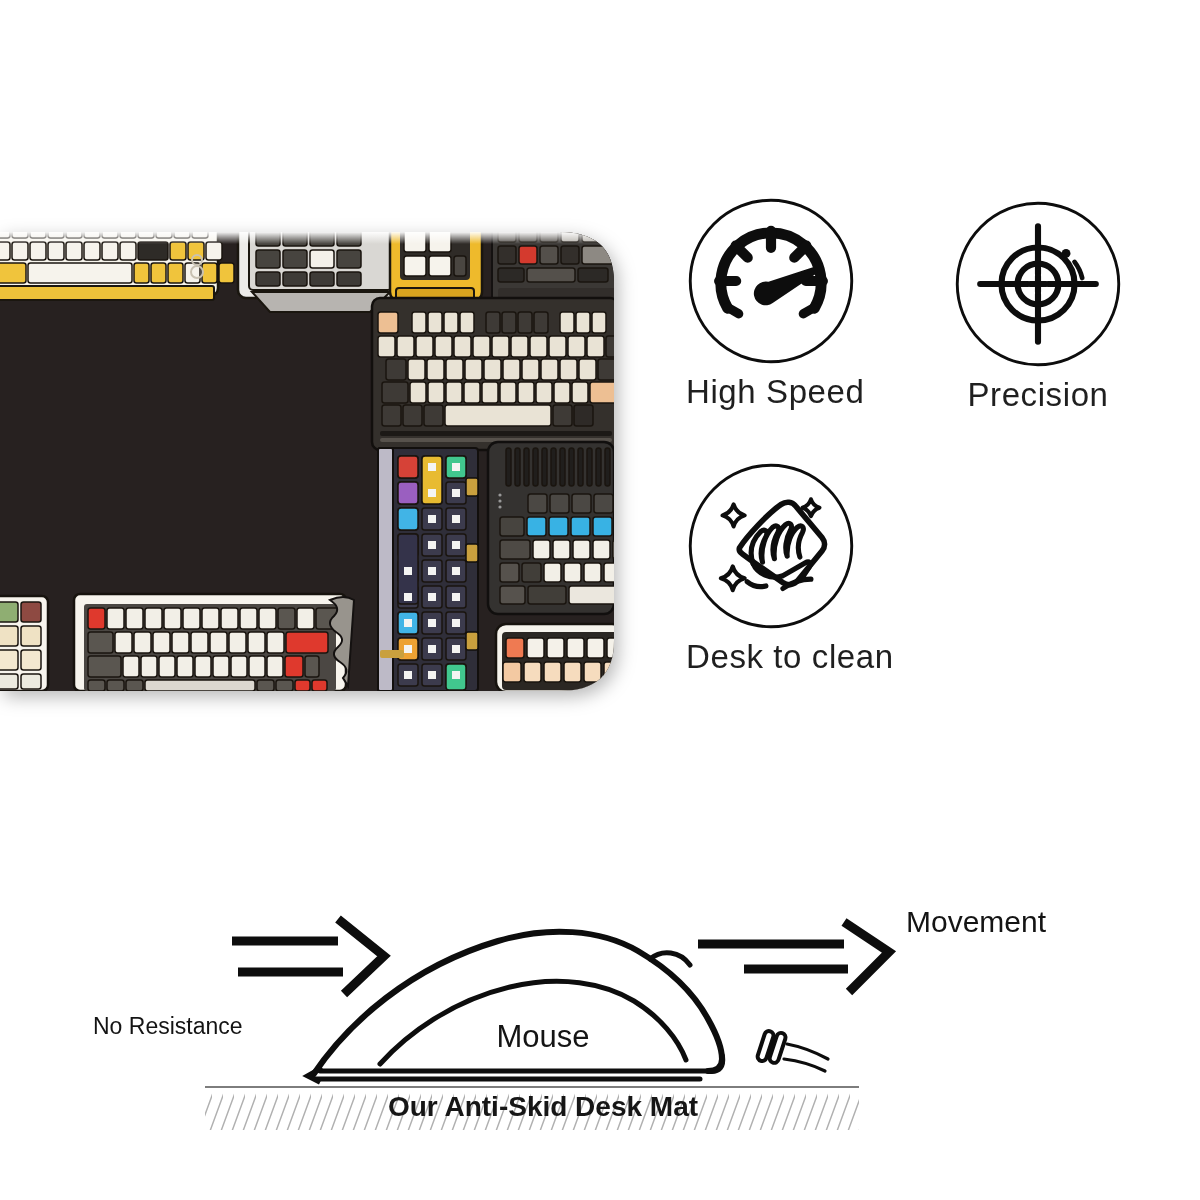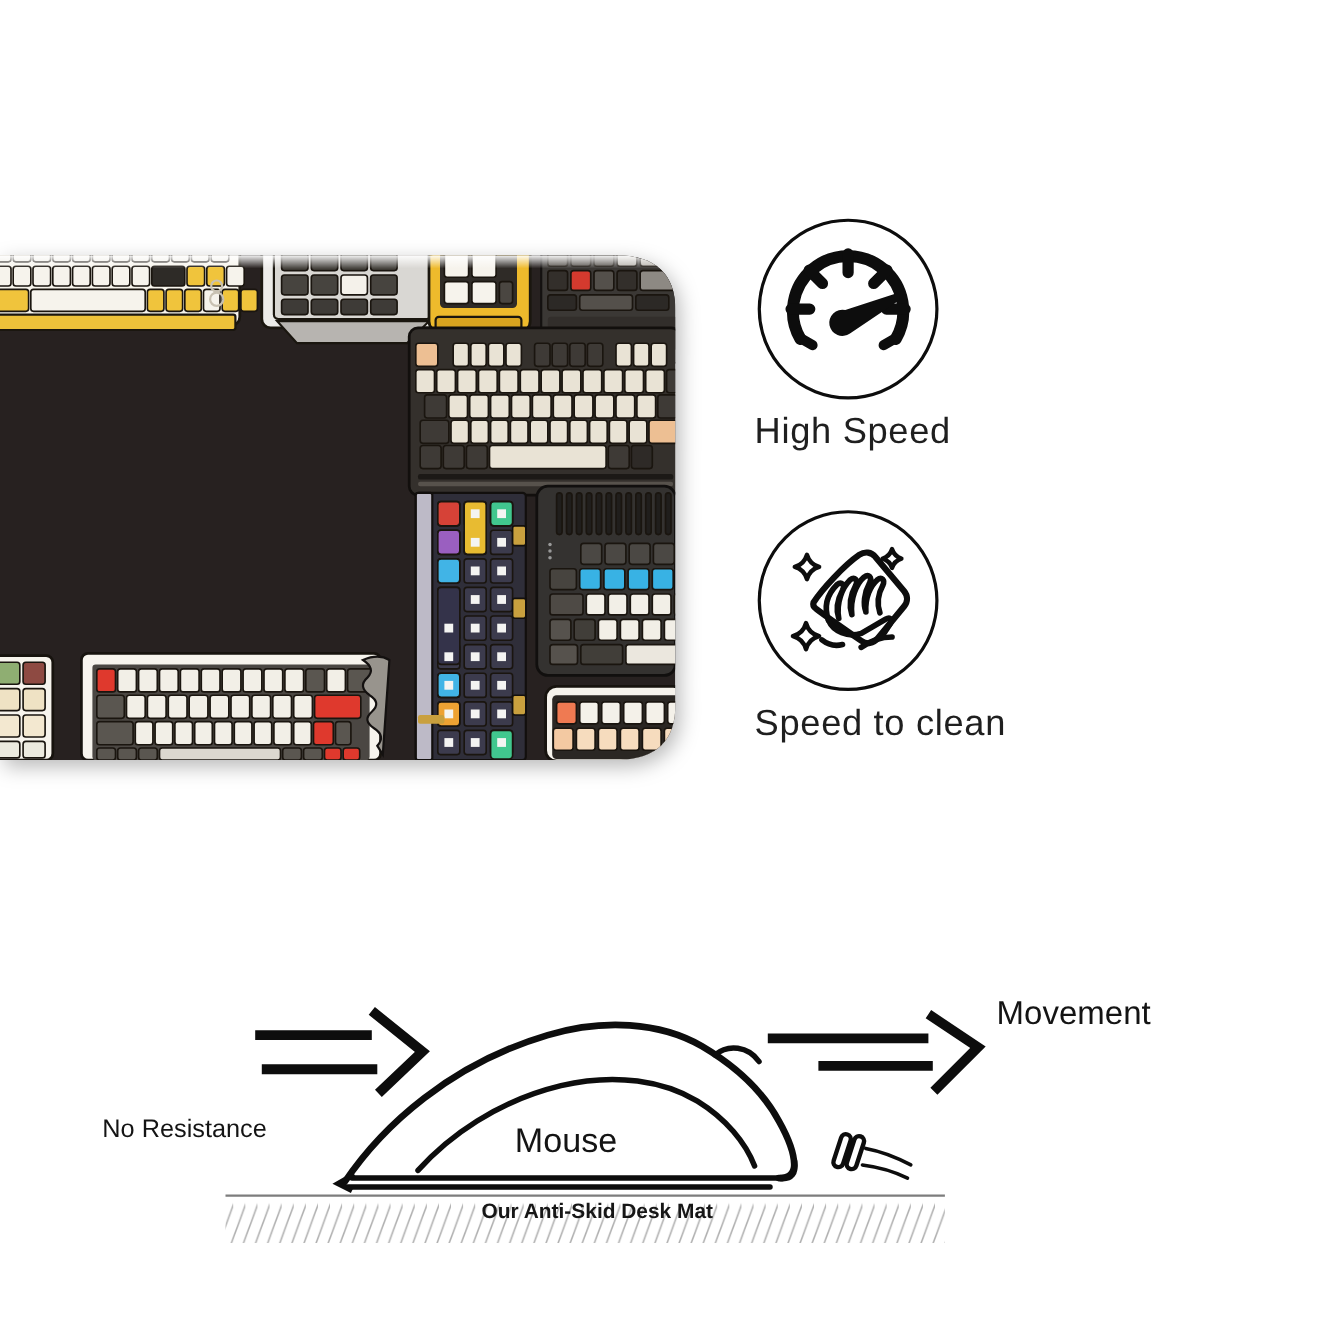--- a/index.html
+++ b/index.html
@@ -14,23 +14,23 @@
   .feature .label{display:inline-block;margin-top:8px;font-size:33px;line-height:36px;
                   letter-spacing:.6px;color:#1f1f1f;white-space:nowrap;font-weight:400;}
   #f-high-speed{left:686px;top:196px;}
   #f-precision{left:953px;top:199px;}
   #f-easy-clean{left:686px;top:461px;}
   #f-durable{left:953px;top:461px;}
   
   .diagram-svg{position:absolute;left:80px;top:895px;width:1040px;height:255px;}
   .dg-label{position:absolute;z-index:2;color:#141414;font-weight:500;}
   #lbl-no-resistance{left:93px;top:1013px;font-size:23px;}
-  #lbl-mouse{left:468px;top:1019px;width:150px;font-size:31px;}
+  #lbl-mouse{left:468px;top:1019px;width:150px;text-align:center;font-size:31px;}
   #lbl-movement{left:906px;top:905px;font-size:30px;}
-  #lbl-caption{left:356px;top:1091px;width:374px;text-align:center;font-size:19px;font-weight:700;color:#161616;}
+  #lbl-caption{left:356px;top:1091px;width:374px;text-align:center;font-size:28px;font-weight:700;color:#161616;}
   .stroke{fill:none;stroke:#0d0d0d;}
 </style>
 </head>
 <body>
 
 <div class="canvas">
 
   <div class="mat-photo">
     <svg width="614" height="459" viewBox="0 0 614 459">
       <defs>
@@ -367,37 +367,49 @@
     <svg viewBox="0 0 100 100">
       <circle cx="50" cy="50" r="47.5" class="stroke" stroke-width="1.7"></circle>
       <path d="M24.5 66 A 29.5 29.5 0 1 1 75.5 66" class="stroke" stroke-width="6.4" stroke-linecap="round"></path>
       <path d="M24.5 65.5 l6.5 3.8 M75.5 65.5 l-6.5 3.8" class="stroke" stroke-width="5.4" stroke-linecap="round"></path>
       <path d="M50 20.5 V30.5 M29.2 29.2 L36.3 36.3 M70.8 29.2 L63.7 36.3 M19.5 50 H29.5 M80.5 50 H70.5" class="stroke" stroke-width="6" stroke-linecap="round"></path>
       <path d="M76 41.5 L48.5 50.5 A 7 7 0 1 0 51 63 L77 45.5 Q78.8 43 76 41.5 Z" fill="#0d0d0d"></path>
     </svg>
     <span class="label">High Speed</span>
   </div>
 
+  <div class="feature" id="f-precision">
+    <svg viewBox="0 0 100 100">
+      <circle cx="50" cy="50" r="47.5" class="stroke" stroke-width="1.7"></circle>
+      <circle cx="50" cy="50" r="21.5" class="stroke" stroke-width="3.6"></circle>
+      <circle cx="50" cy="50" r="12" class="stroke" stroke-width="3.6"></circle>
+      <path d="M50 16 V44 M50 56 V84 M16 50 H44 M56 50 H84" class="stroke" stroke-width="3.6" stroke-linecap="round"></path>
+      <path d="M50 45.5 V54.5 M45.5 50 H54.5" class="stroke" stroke-width="3.6" stroke-linecap="round"></path>
+      <circle cx="66.5" cy="32" r="2.6" fill="#0d0d0d"></circle>
+      <path d="M71.5 37 A 25 25 0 0 1 76 46.5" class="stroke" stroke-width="2.8" stroke-linecap="round"></path>
+    </svg>
+    <span class="label">Precision</span>
+  </div>
 
   <div class="feature" id="f-easy-clean">
     <svg viewBox="0 0 100 100">
       <circle cx="50" cy="50" r="47.5" class="stroke" stroke-width="1.7"></circle>
       <path d="M31.5 51 C36 44 48 31 56 25.5 C59 23.5 62.5 24 64.5 26.5 L80 45 C82 47.5 82 50.5 80 53
                L66 70 C63.5 73 60 73.5 57 71.5 C49 66 37 57.5 33 54.5 C31.5 53.5 31 52.5 31.5 51 Z" class="stroke" stroke-width="3.3" stroke-linejoin="round"></path>
       <path d="M39.5 60.5 C36.5 52 40 45.5 44 41.5 C46.5 39.5 48.5 41.5 47 44.5 C44 50 43.5 55 45 59.5
                M45 59.5 C43.5 51 47 43 51 39 C53.5 37 55.5 39 54 42 C51 47.5 50.5 53 52 57.5
                M52 57.5 C51 49 54.5 41 58.5 37.5 C61 35.5 63 37.5 61.5 40.5 C58.5 46 58 52 59.5 56
                M59.5 56 C59 48.5 62 42 65.5 39 C68 37 70 39 68.5 42 C66 46.5 65.5 52 67 56.5" class="stroke" stroke-width="3" stroke-linecap="round"></path>
       <path d="M39.5 60.5 C42 66.5 50 70 57 67.5 L70 60 C72.5 58.5 74 60 72.5 62.5 L69.5 67
                M57 75 C62 71.5 68 69.5 73.5 69.5 M36 71 Q41 75 47 73.5" class="stroke" stroke-width="3" stroke-linecap="round"></path>
       <path d="M28 25.5 Q29.5 30.5 34.5 32 Q29.5 33.5 28 38.5 Q26.5 33.5 21.5 32 Q26.5 30.5 28 25.5 Z
                M73.5 22.5 Q74.7 26.3 78.5 27.5 Q74.7 28.7 73.5 32.5 Q72.3 28.7 68.5 27.5 Q72.3 26.3 73.5 22.5 Z
                M27.5 62 Q29 67.5 34.5 69 Q29 70.5 27.5 76 Q26 70.5 20.5 69 Q26 67.5 27.5 62 Z" class="stroke" stroke-width="2.4" stroke-linejoin="round"></path>
     </svg>
-    <span class="label">Speed to clean</span>
+    <span class="label">Desk to clean</span>
   </div>
 
 
   <svg class="diagram-svg" viewBox="0 0 1040 255">
     <defs>
       <pattern id="hatch" x="0" y="192" width="11" height="50" patternUnits="userSpaceOnUse">
         <path d="M-6 55 L16 -5 M5 55 L27 -5" stroke="#b0b0b0" stroke-width="1.4" fill="none"></path>
       </pattern>
     </defs>
 

